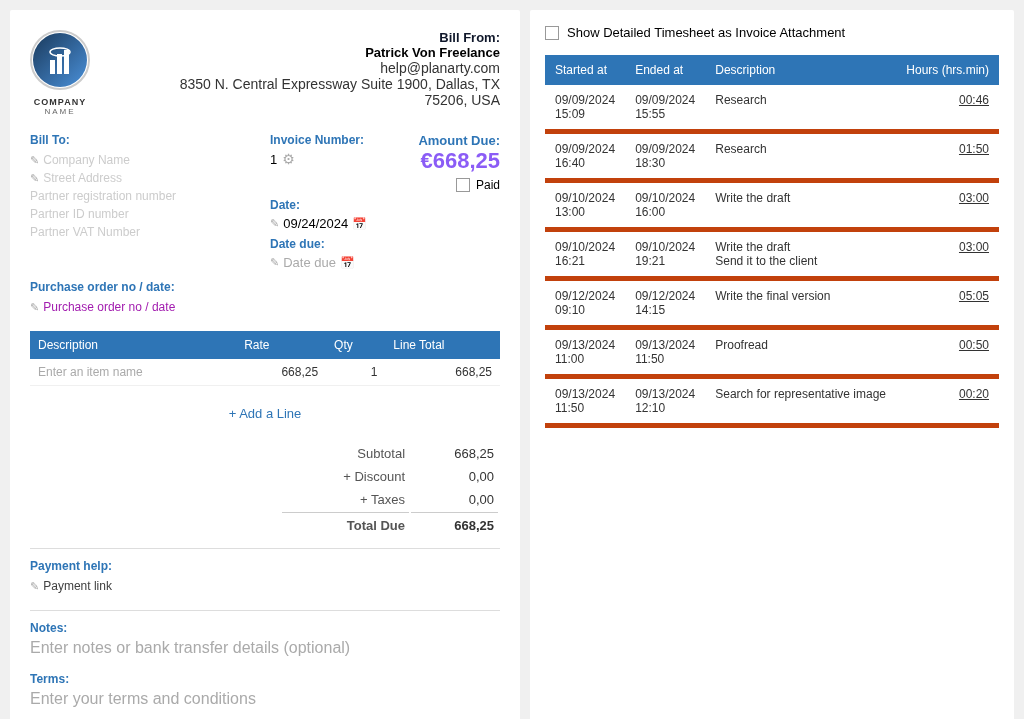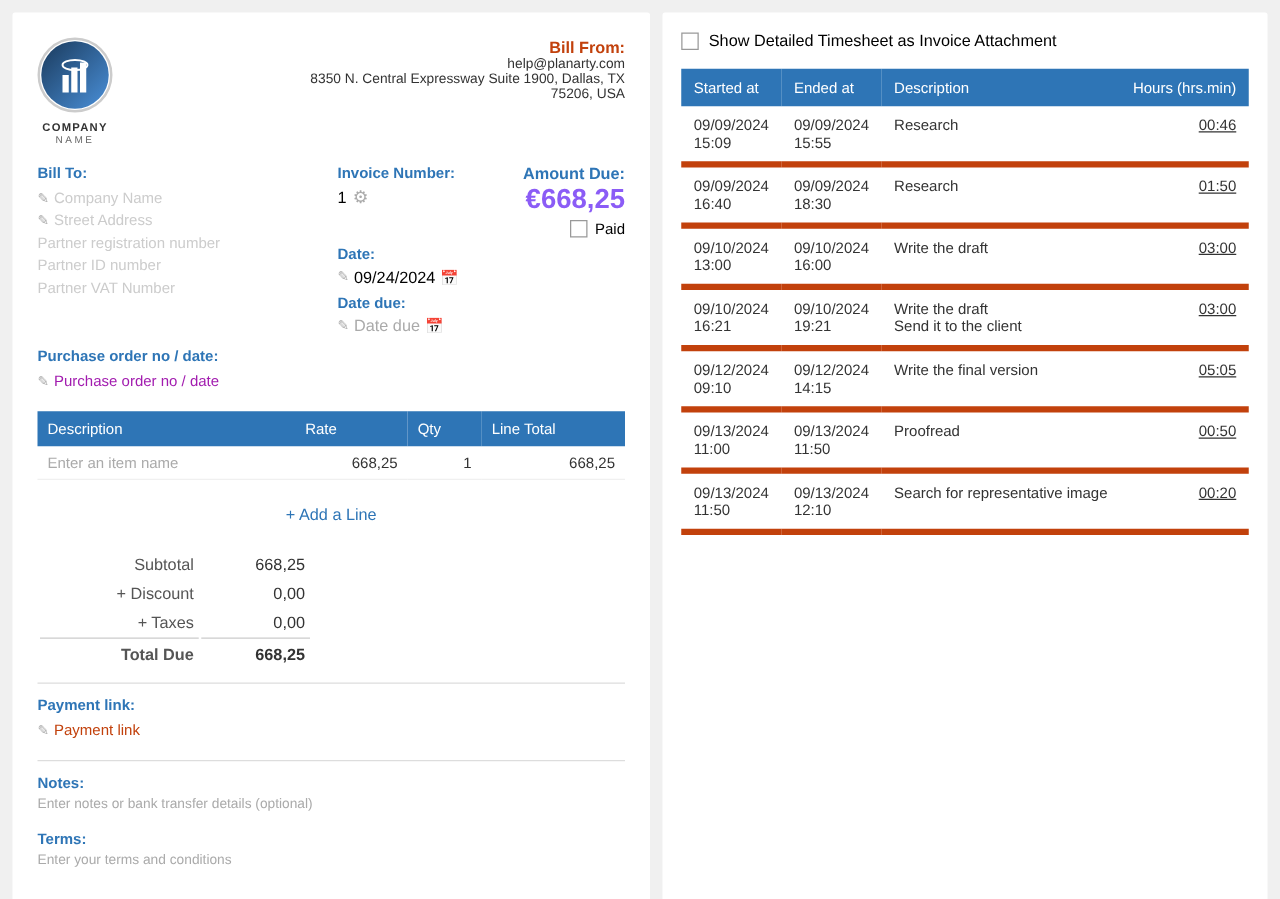--- a/index.html
+++ b/index.html
@@ -7,23 +7,23 @@
     .page-wrapper { display: flex; width: 1024px; min-height: 719px; background: #f0f0f0; padding: 10px; gap: 10px; }
     .left-panel { background: #fff; flex: 0 0 510px; padding: 20px; overflow-y: auto; border-radius: 2px; }
     .right-panel { background: #fff; flex: 1; padding: 15px; overflow-y: auto; border-radius: 2px; }
 
     
     .company-header { display: flex; align-items: center; gap: 10px; margin-bottom: 15px; }
     .company-logo { width: 60px; height: 60px; border-radius: 50%; border: 2px solid #ccc; display: flex; flex-direction: column; align-items: center; justify-content: center; overflow: hidden; }
     .logo-circle { width: 54px; height: 54px; border-radius: 50%; background: linear-gradient(135deg, #1a3a5c, #4a90d9); display: flex; align-items: center; justify-content: center; }
 
     .bill-from-section { text-align: right; margin-bottom: 10px; }
-    .bill-from-label { color: #c2410c; font-weight: bold; font-size: 13px; }
+    .bill-from-label { color: #0f172a; font-weight: bold; font-size: 13px; }
     .bill-from-name { font-weight: bold; font-size: 13px; }
-    .bill-from-detail { font-size: 11px; color: #333; }
+    .bill-from-detail { font-size: 14px; color: #333; }
 
     .top-row { display: flex; justify-content: space-between; margin-bottom: 15px; }
     .left-logo-col { display: flex; flex-direction: column; }
 
     .bill-to-section { margin-bottom: 10px; }
     .section-label { color: #2e75b6; font-weight: bold; font-size: 12px; margin-bottom: 4px; }
     .editable-field { display: flex; align-items: center; gap: 4px; color: #aaa; font-size: 12px; padding: 2px 0; }
     .edit-icon { color: #aaa; font-size: 11px; cursor: pointer; }
     .field-value { display: flex; align-items: center; gap: 4px; font-size: 13px; }
     .amount-due-label { color: #2e75b6; font-weight: bold; font-size: 13px; }
@@ -35,32 +35,32 @@
     
     .invoice-table { width: 100%; border-collapse: collapse; margin-bottom: 10px; }
     .invoice-table thead tr { background: #2e75b6; color: white; }
     .invoice-table thead th { padding: 7px 8px; text-align: left; font-size: 12px; font-weight: normal; }
     .invoice-table thead th.right { }
     .invoice-table tbody td { padding: 6px 8px; font-size: 12px; border-bottom: 1px solid #f0f0f0; color: #aaa; }
     .invoice-table tbody td.right { text-align: right; }
 
     .add-line { text-align: center; color: #2e75b6; padding: 10px; font-size: 13px; cursor: pointer; margin-bottom: 10px; }
 
-    .totals-section { display: flex; }
+    .totals-section { display: flex; justify-content: flex-end; }
     .totals-table { width: 220px; }
     .totals-table tr td { padding: 3px 4px; font-size: 13px; }
     .totals-table tr td:first-child { text-align: right; color: #555; }
     .totals-table tr td:last-child { text-align: right; color: #333; }
     .totals-table .total-due-row td { font-weight: bold; border-top: 1px solid #ccc; padding-top: 5px; }
     .divider { border: none; border-top: 1px solid #ddd; margin: 10px 0; }
 
     .payment-link-section { margin-bottom: 15px; }
     .notes-section { margin-bottom: 15px; }
     .terms-section { margin-bottom: 10px; }
-    .light-input { color: #aaa; font-size: 11px; margin-top: 4px; }
+    .light-input { color: #aaa; font-size: 16px; margin-top: 4px; }
 
     
     .timesheet-header { display: flex; align-items: center; gap: 8px; margin-bottom: 15px; font-size: 13px; }
     .checkbox-box { width: 14px; height: 14px; border: 1px solid #999; display: inline-block; background: white; }
 
     .timesheet-table { width: 100%; border-collapse: collapse; }
     .timesheet-table thead tr { background: #2e75b6; color: white; }
     .timesheet-table thead th { padding: 8px 10px; text-align: left; font-size: 12px; font-weight: normal; }
     .timesheet-table thead th.right { text-align: right; }
     .timesheet-table tbody td { padding: 8px 10px; font-size: 12px; border-bottom: 5px solid #c2410c; color: #333; vertical-align: top; }
@@ -86,20 +86,21 @@
                 <ellipse cx="18" cy="10" rx="10" ry="4" fill="none" stroke="white" stroke-width="1.5"></ellipse>
               </svg>
             </div>
           </div>
         </div>
         <div style="text-align:center; font-size:9px; font-weight:bold; letter-spacing:1px; color:#333; margin-top:-8px;">COMPANY</div>
         <div style="text-align:center; font-size:8px; color:#666; letter-spacing:2px;">NAME</div>
       </div>
       <div class="bill-from-section">
         <div class="bill-from-label">Bill From:</div>
+        <div class="bill-from-name">Patrick Von Freelance</div>
         <div class="bill-from-detail">help@planarty.com</div>
         <div class="bill-from-detail">8350 N. Central Expressway Suite 1900, Dallas, TX</div>
         <div class="bill-from-detail">75206, USA</div>
       </div>
     </div>
 
     <div style="display:flex; gap:10px; margin-bottom:10px;">
 
       <div class="bill-to-section" style="flex:1;">
         <div class="section-label">Bill To:</div>
@@ -207,24 +208,24 @@
           <td>Total Due</td>
           <td>668,25</td>
         </tr>
       </tbody>
         </table>
     </div>
 
     <hr class="divider">
 
     <div class="payment-link-section">
-      <div class="section-label">Payment link:</div>
+      <div class="section-label">Payment help:</div>
       <div class="editable-field">
         <span class="edit-icon">✎</span>
-        <span style="color:#c2410c;">Payment link</span>
+        <span style="color:#404040;">Payment link</span>
       </div>
     </div>
 
     <hr class="divider">
 
     <div class="notes-section">
       <div class="section-label">Notes:</div>
       <div class="light-input">Enter notes or bank transfer details (optional)</div>
     </div>
 

